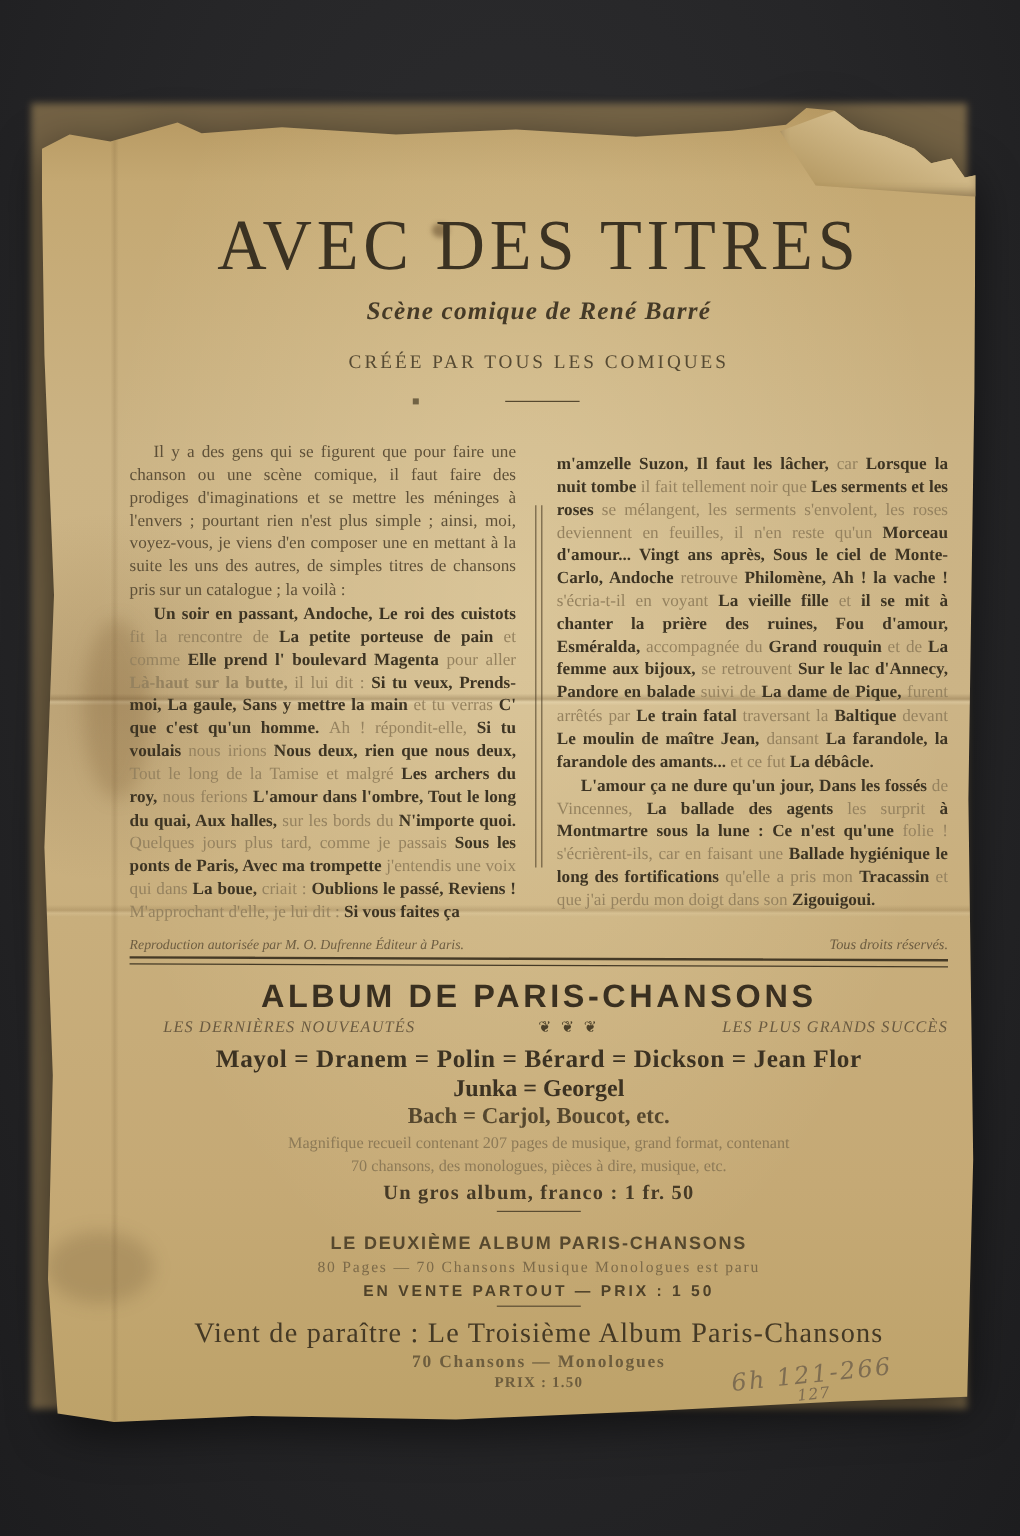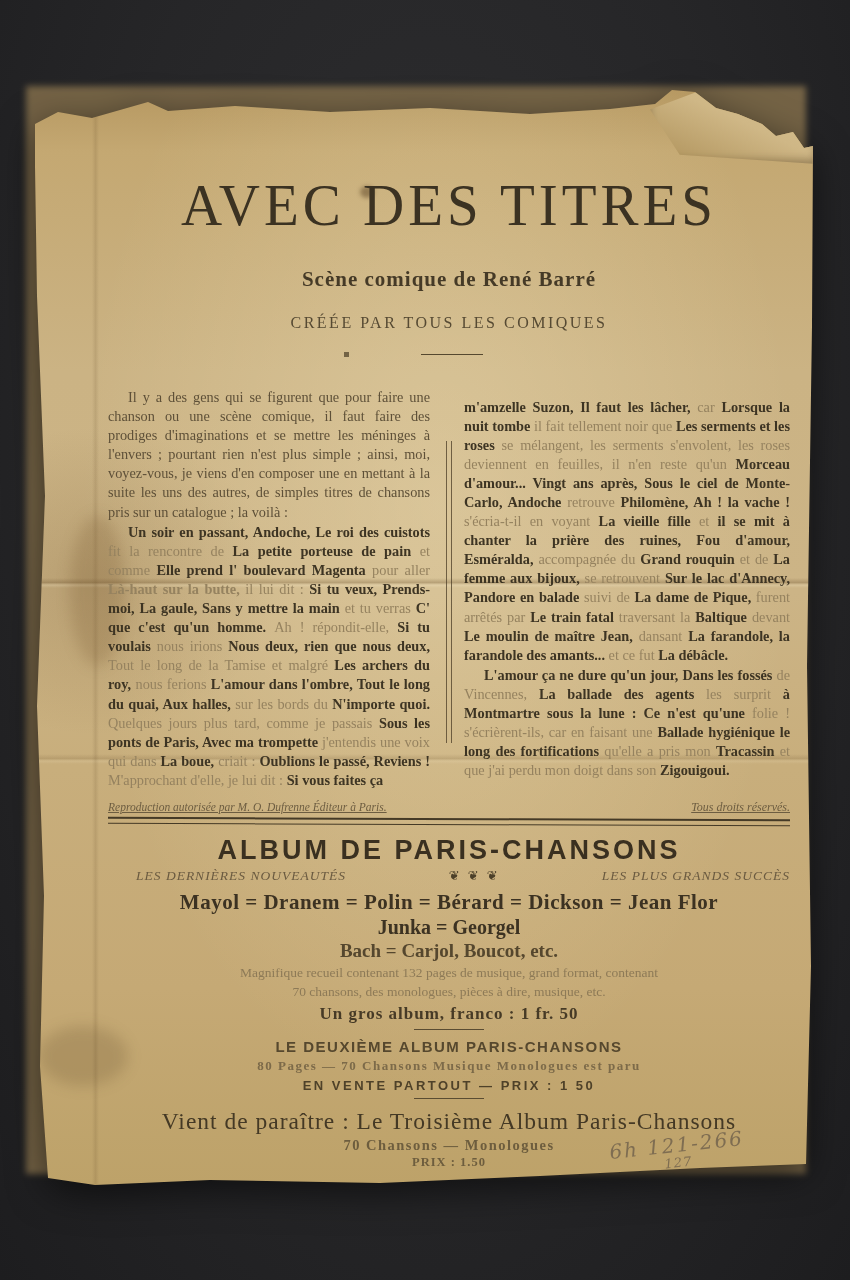--- a/index.html
+++ b/index.html
@@ -36,56 +36,56 @@
     position:absolute;top:0;height:100%;width:7px;
     background:linear-gradient(90deg,rgba(100,75,40,0) 0%,rgba(100,75,40,.15) 50%,rgba(100,75,40,0) 100%);
   }
   .stain{position:absolute;border-radius:50%;filter:blur(7px);}
   .content{position:relative;padding:90px 25px 0 78px;color:#4a3f2d;}
   .title{
     text-align:center;font-size:57px;line-height:1;font-weight:normal;margin:0;
     letter-spacing:4px;color:#3b3222;transform:scaleY(1.05);
     font-family:"Liberation Serif",serif;
   }
-  .subtitle{text-align:center;font-size:21px;font-weight:bold;margin-top:34px;color:#453a27;letter-spacing:1px;}
+  .subtitle{text-align:center;font-size:21px;font-weight:bold;margin-top:14px;color:#453a27;letter-spacing:1px;font-style:italic;}
   .byline{text-align:center;font-size:16px;margin-top:22px;color:#564a33;letter-spacing:2.5px;}
   .title-rule-row{position:relative;height:20px;margin-top:14px;}
   .title-rule{position:absolute;left:50%;top:8px;width:62px;margin-left:-28px;border-top:1.6px solid #55482f;}
   .title-dot{position:absolute;left:50%;margin-left:-105px;top:6px;width:5px;height:5px;background:#5a4c32;opacity:.8;}
   .columns{display:flex;margin-top:22px;min-height:376px;align-items:center;}
   .col{font-size:14.3px;line-height:19.1px;text-align:justify;color:#5e5038;}
   .col-left{width:322px;}
   .col-right{flex:1;margin-left:12px;}
   .col p{margin:0;text-indent:20px;}
   .col p + p{margin-top:1px;}
   .divider{
     width:4px;height:302px;margin-left:16px;margin-top:6px;
     border-left:1px solid rgba(75,60,38,.75);border-right:1px solid rgba(75,60,38,.75);
   }
   .b{font-weight:bold;color:#3d3423;}
   .f{color:#95825f;}
   .credits{display:flex;justify-content:space-between;align-items:baseline;margin-top:10px;
-    font-style:italic;font-size:11.5px;color:#6d5d41;text-decoration:underline;}
+    font-style:italic;font-size:11.5px;color:#6d5d41;}
   .credits .right{margin-top:0;font-size:12px;}
   .double-rule{margin-top:3px;height:4px;border-top:2px solid #453a26;border-bottom:1px solid #453a26;transform:rotate(.2deg);}
   .ad{margin-top:10px;}
   .ad-title{text-align:center;font-family:"Liberation Sans",sans-serif;font-weight:bold;
     font-size:27px;letter-spacing:3px;color:#3a3020;margin:0;}
   .ad-tagrow{display:flex;justify-content:space-between;align-items:baseline;margin-top:2px;
     font-style:italic;font-size:13.5px;color:#6a5a40;letter-spacing:1px;margin-left:28px;}
   .ad-ornament{font-family:"DejaVu Sans",sans-serif;font-style:normal;font-size:13px;color:#4c4029;letter-spacing:2px;}
   .ad-artists1{text-align:center;font-size:21px;font-weight:bold;color:#3c3222;margin-top:6px;letter-spacing:.5px;}
   .ad-artists2{text-align:center;font-size:20px;font-weight:bold;color:#3c3222;margin-top:1px;}
   .ad-artists3{text-align:center;font-size:19px;font-weight:bold;color:#55472e;margin-top:1px;}
   .ad-desc{text-align:center;font-size:13.5px;color:#8d7a57;margin-top:3px;}
   .ad-price{text-align:center;font-size:17px;font-weight:bold;color:#463a26;margin-top:4px;letter-spacing:1px;}
   .short-rule{width:70px;margin:5px auto 0 auto;border-top:1.3px solid #5a4c32;}
   .ad2-title{text-align:center;font-family:"Liberation Sans",sans-serif;font-weight:bold;font-size:15px;
-    letter-spacing:1.5px;color:#56482e;margin-top:8px;}
-  .ad2-details{text-align:center;font-size:13px;color:#7c6a49;margin-top:3px;letter-spacing:1.5px;font-weight:bold;}
+    letter-spacing:1.5px;color:#56482e;margin-top:18px;}
+  .ad2-details{text-align:center;font-size:13px;color:#7c6a49;margin-top:3px;letter-spacing:1.5px;font-weight:normal;}
   .ad2-avail{text-align:center;font-family:"Liberation Sans",sans-serif;font-weight:bold;font-size:13px;
     letter-spacing:2.5px;color:#4e4129;margin-top:4px;}
   .ad3-title{text-align:center;font-size:23.5px;color:#443925;margin-top:9px;letter-spacing:1px;}
   .ad3-details{text-align:center;font-size:14.5px;font-weight:bold;color:#6d5d3e;margin-top:2px;letter-spacing:1.5px;}
   .ad3-price{text-align:center;font-size:12.5px;font-weight:bold;color:#6d5d3e;margin-top:1px;letter-spacing:1px;}
   .handwriting{
     position:absolute;right:70px;top:1050px;transform:rotate(-6deg);
     font-style:italic;font-size:20px;color:rgba(110,95,75,.8);
     font-family:"DejaVu Serif",serif;letter-spacing:2px;text-align:center;line-height:18px;
   }
@@ -138,21 +138,21 @@
       <div class="ad">
         <div class="ad-title">ALBUM DE PARIS-CHANSONS</div>
         <div class="ad-tagrow">
           <span>LES DERNIÈRES NOUVEAUTÉS</span>
           <span class="ad-ornament">❦ ❦ ❦</span>
           <span>LES PLUS GRANDS SUCCÈS</span>
         </div>
         <div class="ad-artists1">Mayol = Dranem = Polin = Bérard = Dickson = Jean Flor</div>
         <div class="ad-artists2">Junka = Georgel</div>
         <div class="ad-artists3">Bach = Carjol, Boucot, etc.</div>
-        <div class="ad-desc">Magnifique recueil contenant 132 pages de musique, grand format, contenant</div>
+        <div class="ad-desc">Magnifique recueil contenant 207 pages de musique, grand format, contenant</div>
         <div class="ad-desc">70 chansons, des monologues, pièces à dire, musique, etc.</div>
         <div class="ad-price">Un gros album, franco : 1 fr. 50</div>
         <div class="short-rule"></div>
 
         <div class="ad2-title">LE DEUXIÈME ALBUM PARIS-CHANSONS</div>
         <div class="ad2-details">80 Pages — 70 Chansons Musique Monologues est paru</div>
         <div class="ad2-avail">EN VENTE PARTOUT  —  PRIX : 1 50</div>
         <div class="short-rule"></div>
 
         <div class="ad3-title">Vient de paraître : Le Troisième Album Paris-Chansons</div>

